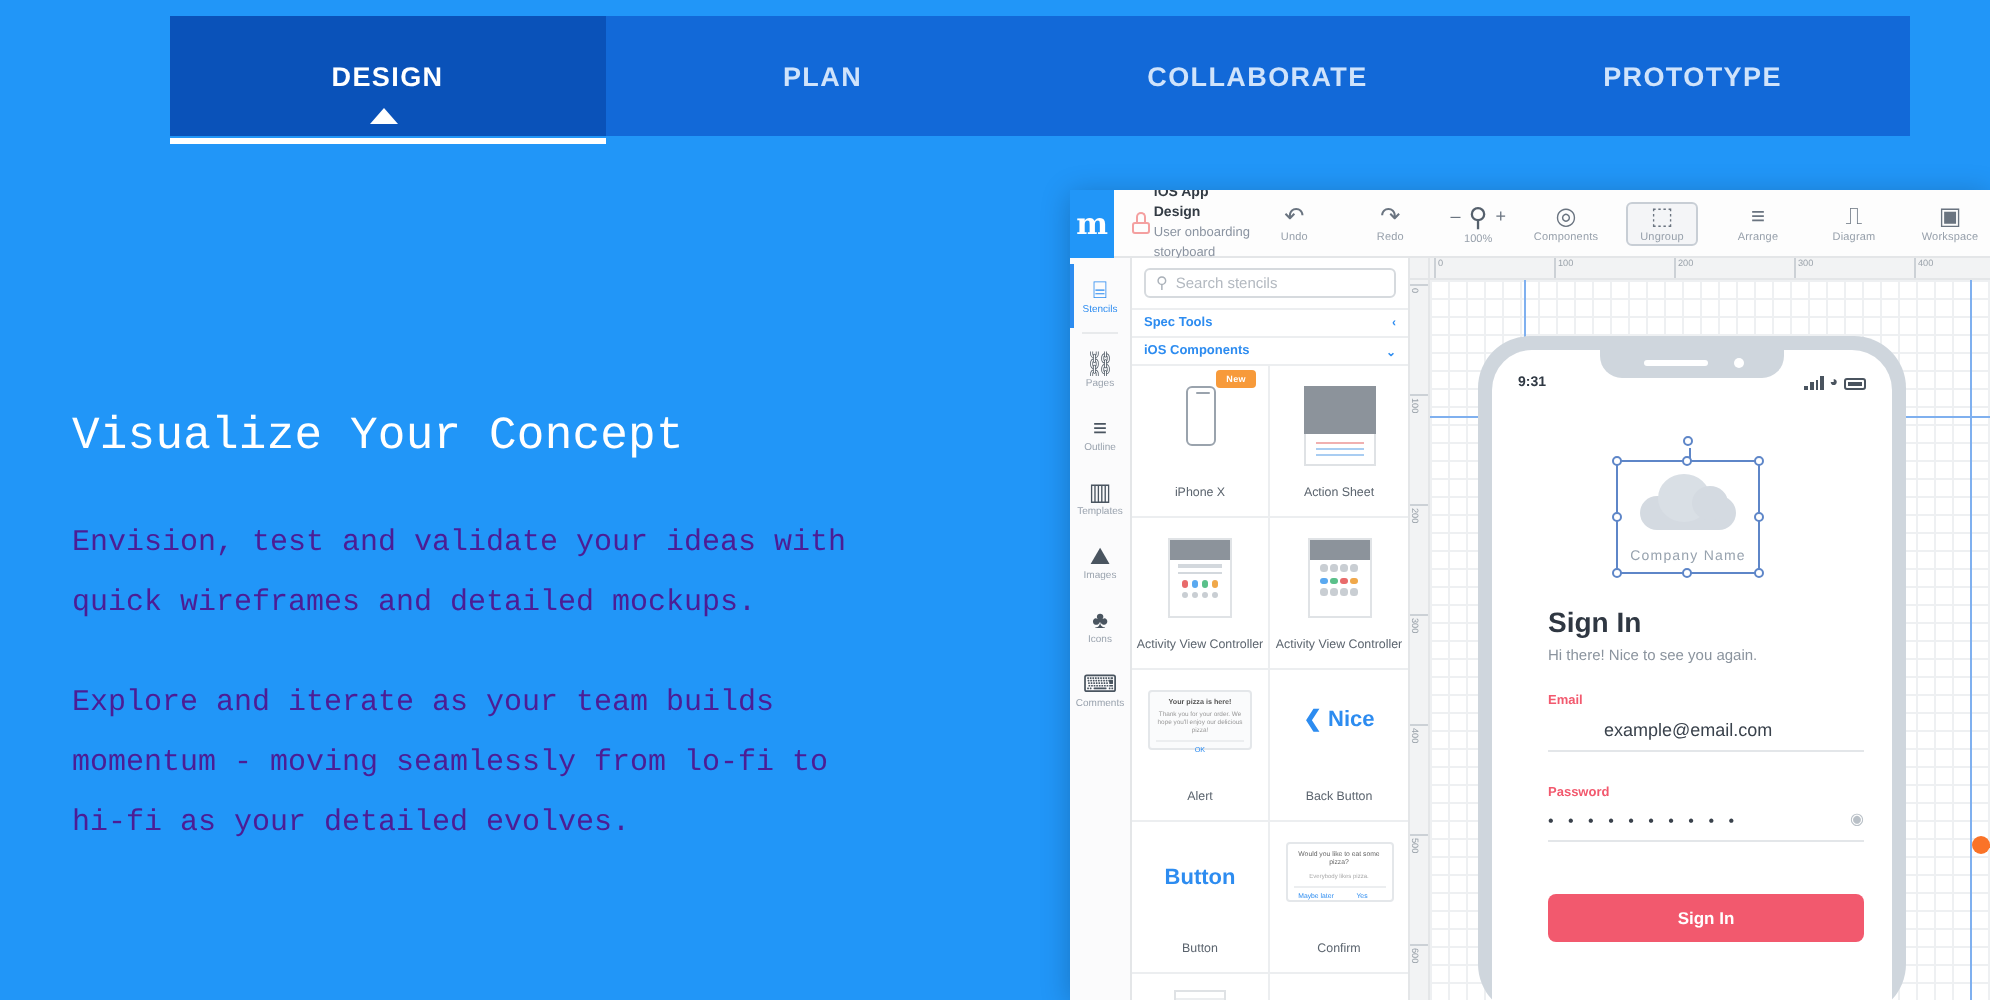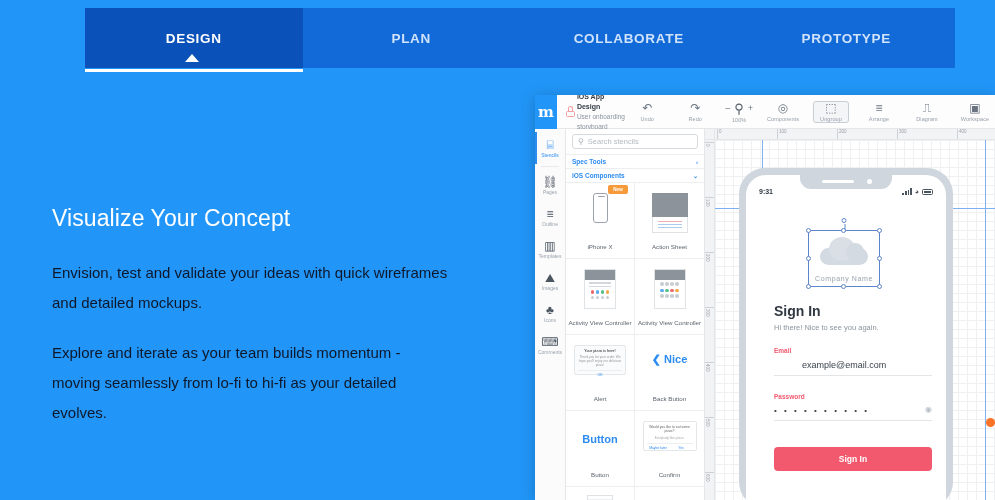--- a/index.html
+++ b/index.html
@@ -44,30 +44,30 @@
   .tab-caret {
     position: absolute;
     left: 185px; top: 54px;
     width: 0; height: 0;
     border-left: 7px solid transparent;
     border-right: 7px solid transparent;
     border-bottom: 8px solid #ffffff;
   }
 
   
-  .copy { position: absolute; left: 52px; top: 205px; width: 400px; }
+  .copy { position: absolute; left: 36px; top: 205px; width: 400px; font-family: Liberation Mono, monospace; }
   .copy h1 {
     color: #ffffff;
     font-size: 23px;
     font-weight: normal;
     letter-spacing: 0.1px;
     margin-bottom: 26px;
   }
   .copy p {
-    color: #0f172a;
+    color: #4c1d95;
     font-size: 15px;
     line-height: 30px;
     margin-bottom: 20px;
   }
 
   
   .app {
     position: absolute;
     left: 535px; top: 95px;
     width: 460px; height: 405px;

